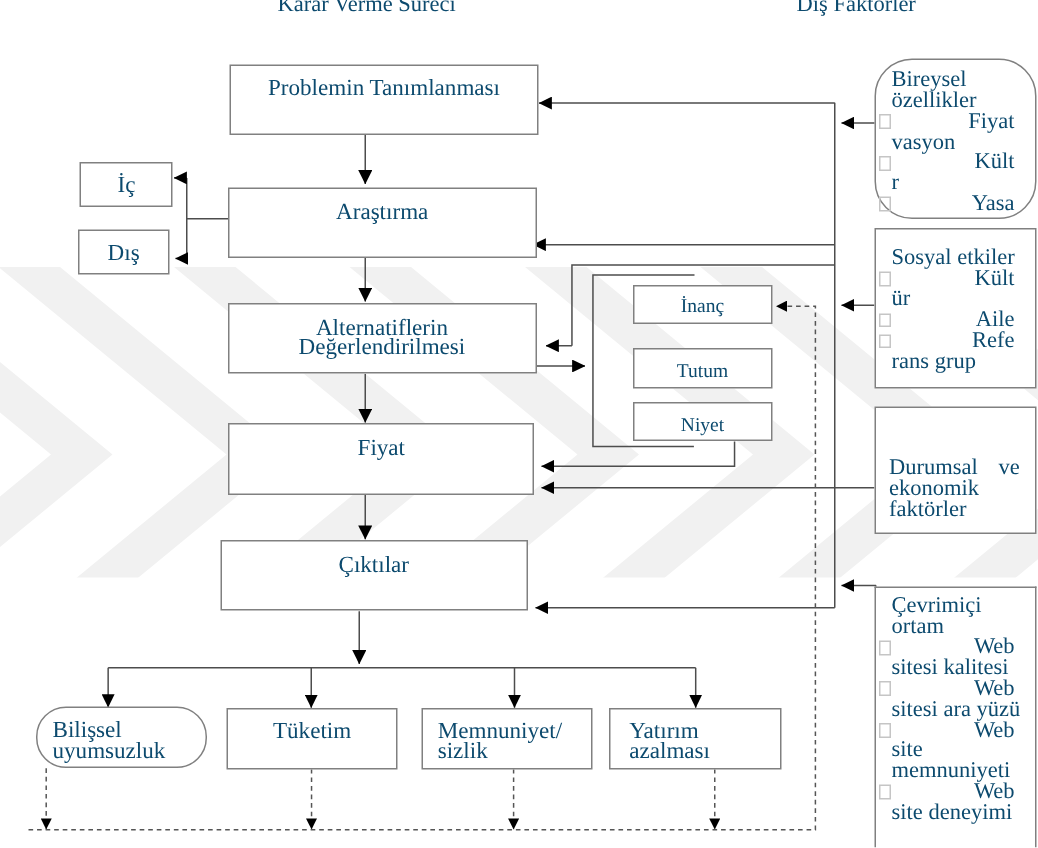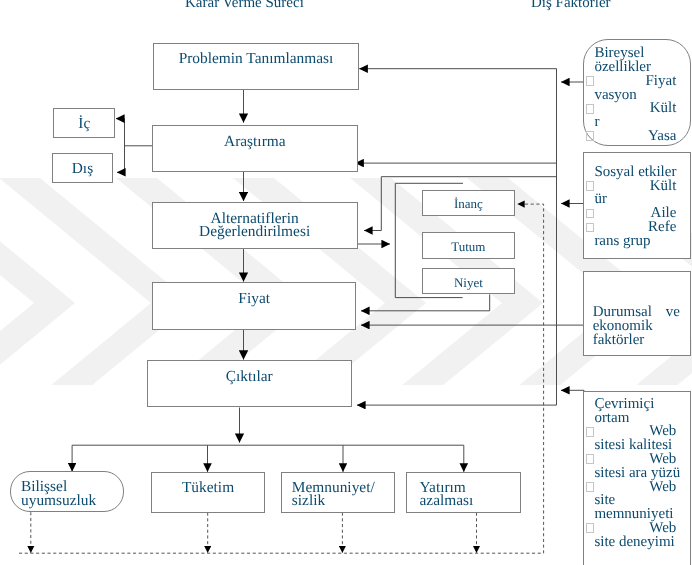--- a/index.html
+++ b/index.html
@@ -148,21 +148,21 @@
   <div class="box ibox" style="left:421.6px;top:189.9px;width:93.5px;height:26.5px;">
     <span>İnanç</span>
   </div>
   <div class="box ibox" style="left:421.6px;top:232.1px;width:93.5px;height:26.5px;">
     <span>Tutum</span>
   </div>
   <div class="box ibox" style="left:421.6px;top:268.2px;width:93.5px;height:26.2px;">
     <span>Niyet</span>
   </div>
 
-  <div class="box obox" style="left:10px;top:471.4px;width:114px;height:40.8px;border-radius:20px;">
+  <div class="box obox" style="left:24px;top:471.4px;width:114px;height:40.8px;border-radius:20px;">
     <span class="ol">Bilişsel</span>
     <span class="ol">uyumsuzluk</span>
   </div>
   <div class="box obox ctr" style="left:150.8px;top:472.1px;width:114.5px;height:40.5px;">
     <span class="ol">Tüketim</span>
   </div>
   <div class="box obox" style="left:280.8px;top:472.1px;width:114.5px;height:40.5px;">
     <span class="ol">Memnuniyet/</span>
     <span class="ol">sizlik</span>
   </div>

